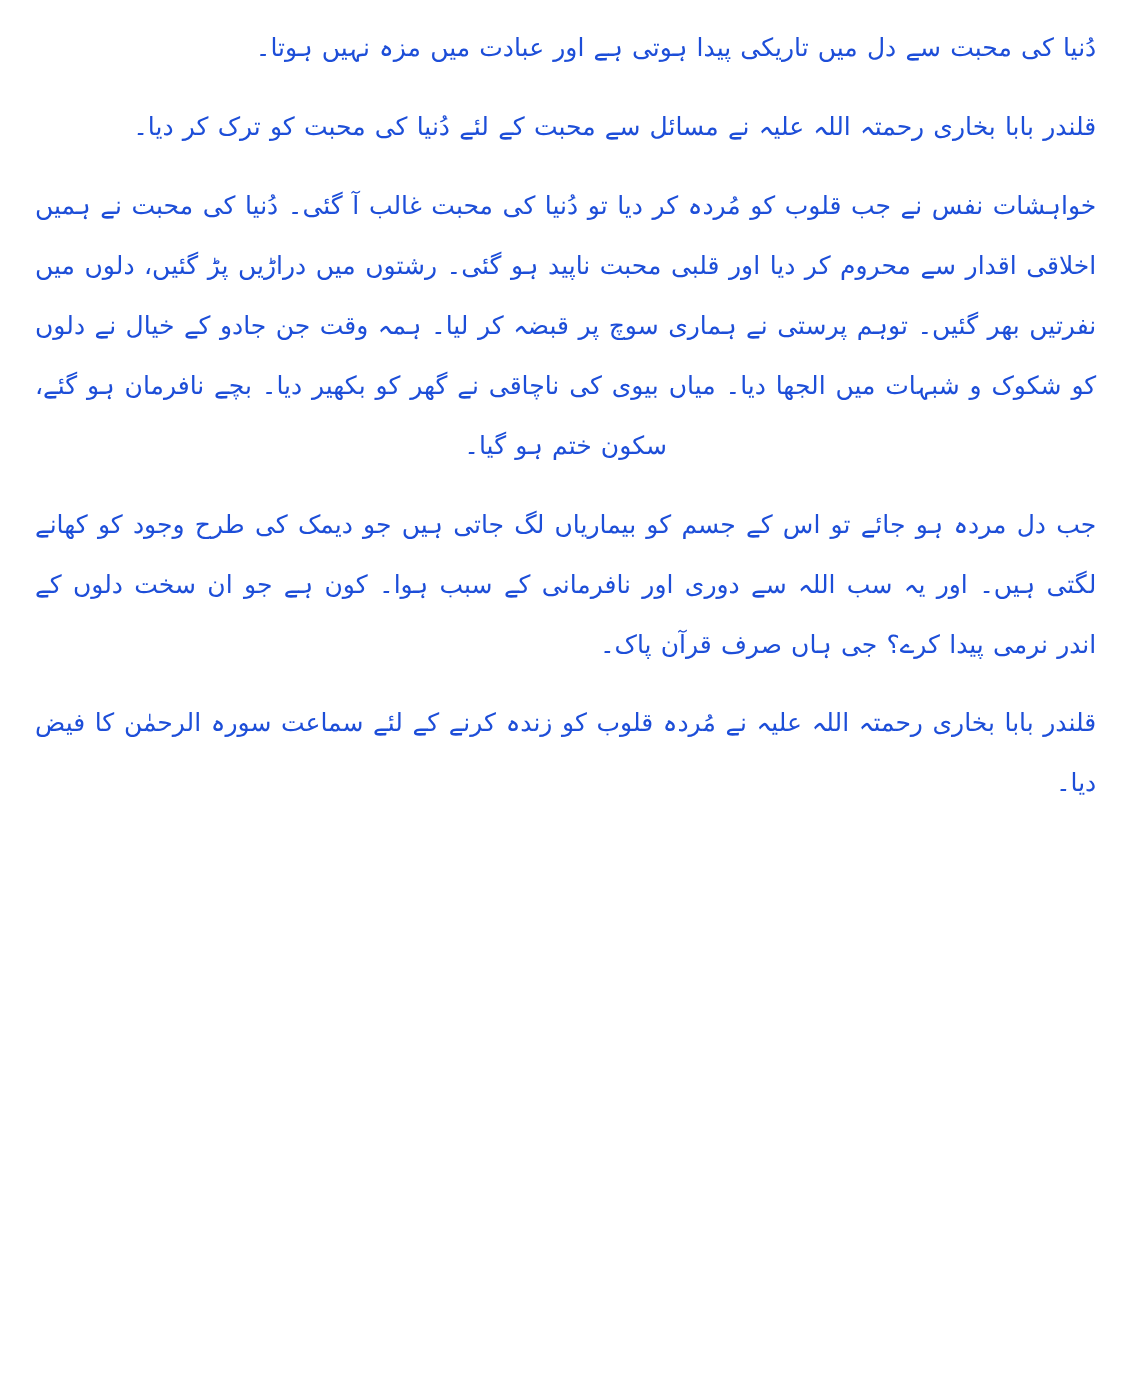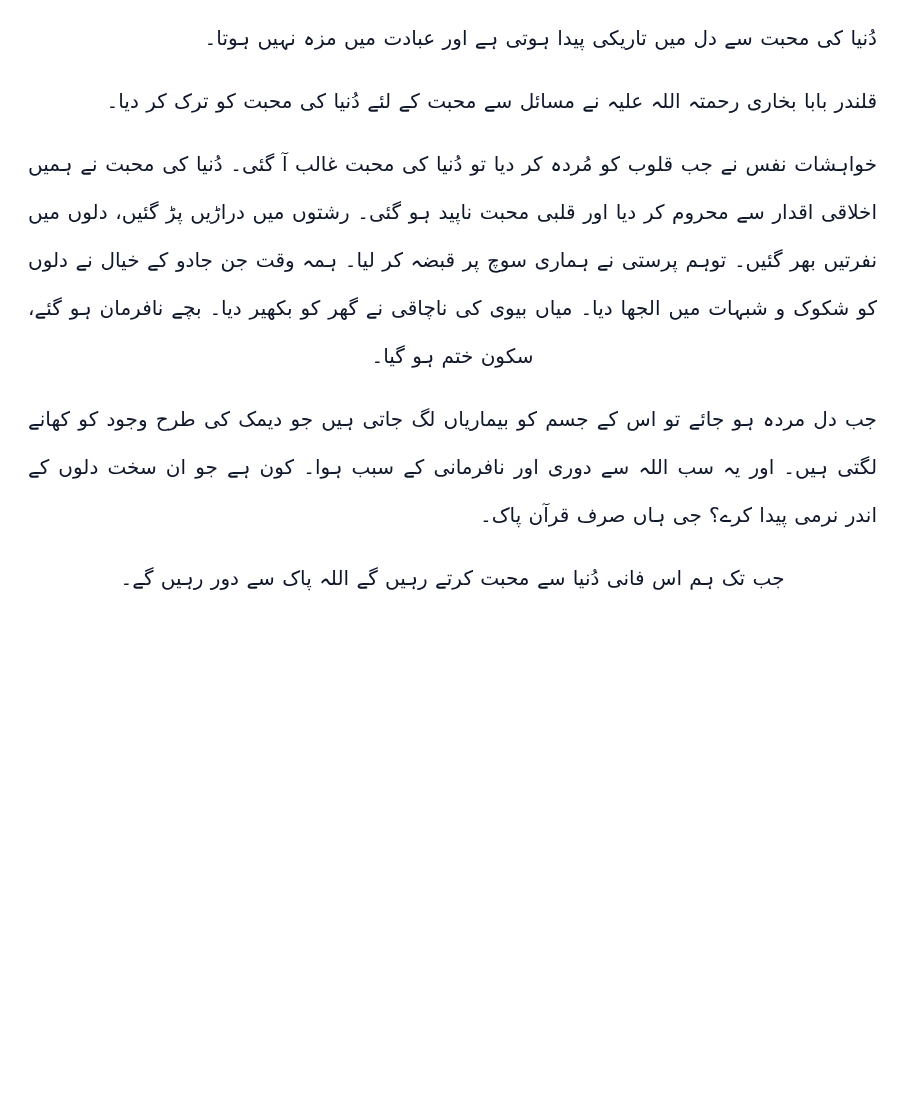--- a/index.html
+++ b/index.html
@@ -12,21 +12,21 @@
     height: 1118px;
     overflow: hidden;
   }
   .page {
     box-sizing: border-box;
     width: 905px;
     height: 1118px;
     direction: rtl;
     unicode-bidi: embed;
     background: #ffffff;
-    color: #0f172a;
+    color: #1d4ed8;
     font-family: "DejaVu Sans", sans-serif;
     font-size: 20px;
     line-height: 48px;
     padding: 14px 28px 10px 28px;
   }
   .para {
     margin: 0 0 15px 0;
     word-spacing: 1px;
   }
   .justify {
@@ -53,17 +53,17 @@
   <div class="para align-right">دُنیا کی محبت سے دل میں تاریکی پیدا ہوتی ہے اور عبادت میں مزہ نہیں ہوتا۔</div>
 
 
 
   <div class="para justify">قلندر بابا بخاری رحمتہ اللہ علیہ نے مسائل سے محبت کے لئے دُنیا کی محبت کو ترک کر دیا۔</div>
 
   <div class="para justify last-center">خواہشات نفس نے جب قلوب کو مُردہ کر دیا تو دُنیا کی محبت غالب آ گئی۔ دُنیا کی محبت نے ہمیں اخلاقی اقدار سے محروم کر دیا اور قلبی محبت ناپید ہو گئی۔ رشتوں میں دراڑیں پڑ گئیں، دلوں میں نفرتیں بھر گئیں۔ توہم پرستی نے ہماری سوچ پر قبضہ کر لیا۔ ہمہ وقت جن جادو کے خیال نے دلوں کو شکوک و شبہات میں الجھا دیا۔ میاں بیوی کی ناچاقی نے گھر کو بکھیر دیا۔ بچے نافرمان ہو گئے، سکون ختم ہو گیا۔</div>
 
   <div class="para justify">جب دل مردہ ہو جائے تو اس کے جسم کو بیماریاں لگ جاتی ہیں جو دیمک کی طرح وجود کو کھانے لگتی ہیں۔ اور یہ سب اللہ سے دوری اور نافرمانی کے سبب ہوا۔ کون ہے جو ان سخت دلوں کے اندر نرمی پیدا کرے؟ جی ہاں صرف قرآن پاک۔</div>
 
+  <div class="para justify">قلندر بابا بخاری رحمتہ اللہ علیہ نے مُردہ قلوب کو زندہ کرنے کے لئے سماعت سورہ الرحمٰن کا فیض دیا۔</div>
 
 
-  <div class="para align-center">جب تک ہم اس فانی دُنیا سے محبت کرتے رہیں گے اللہ پاک سے دور رہیں گے۔</div>
 
 </div>
 
 </body></html>

